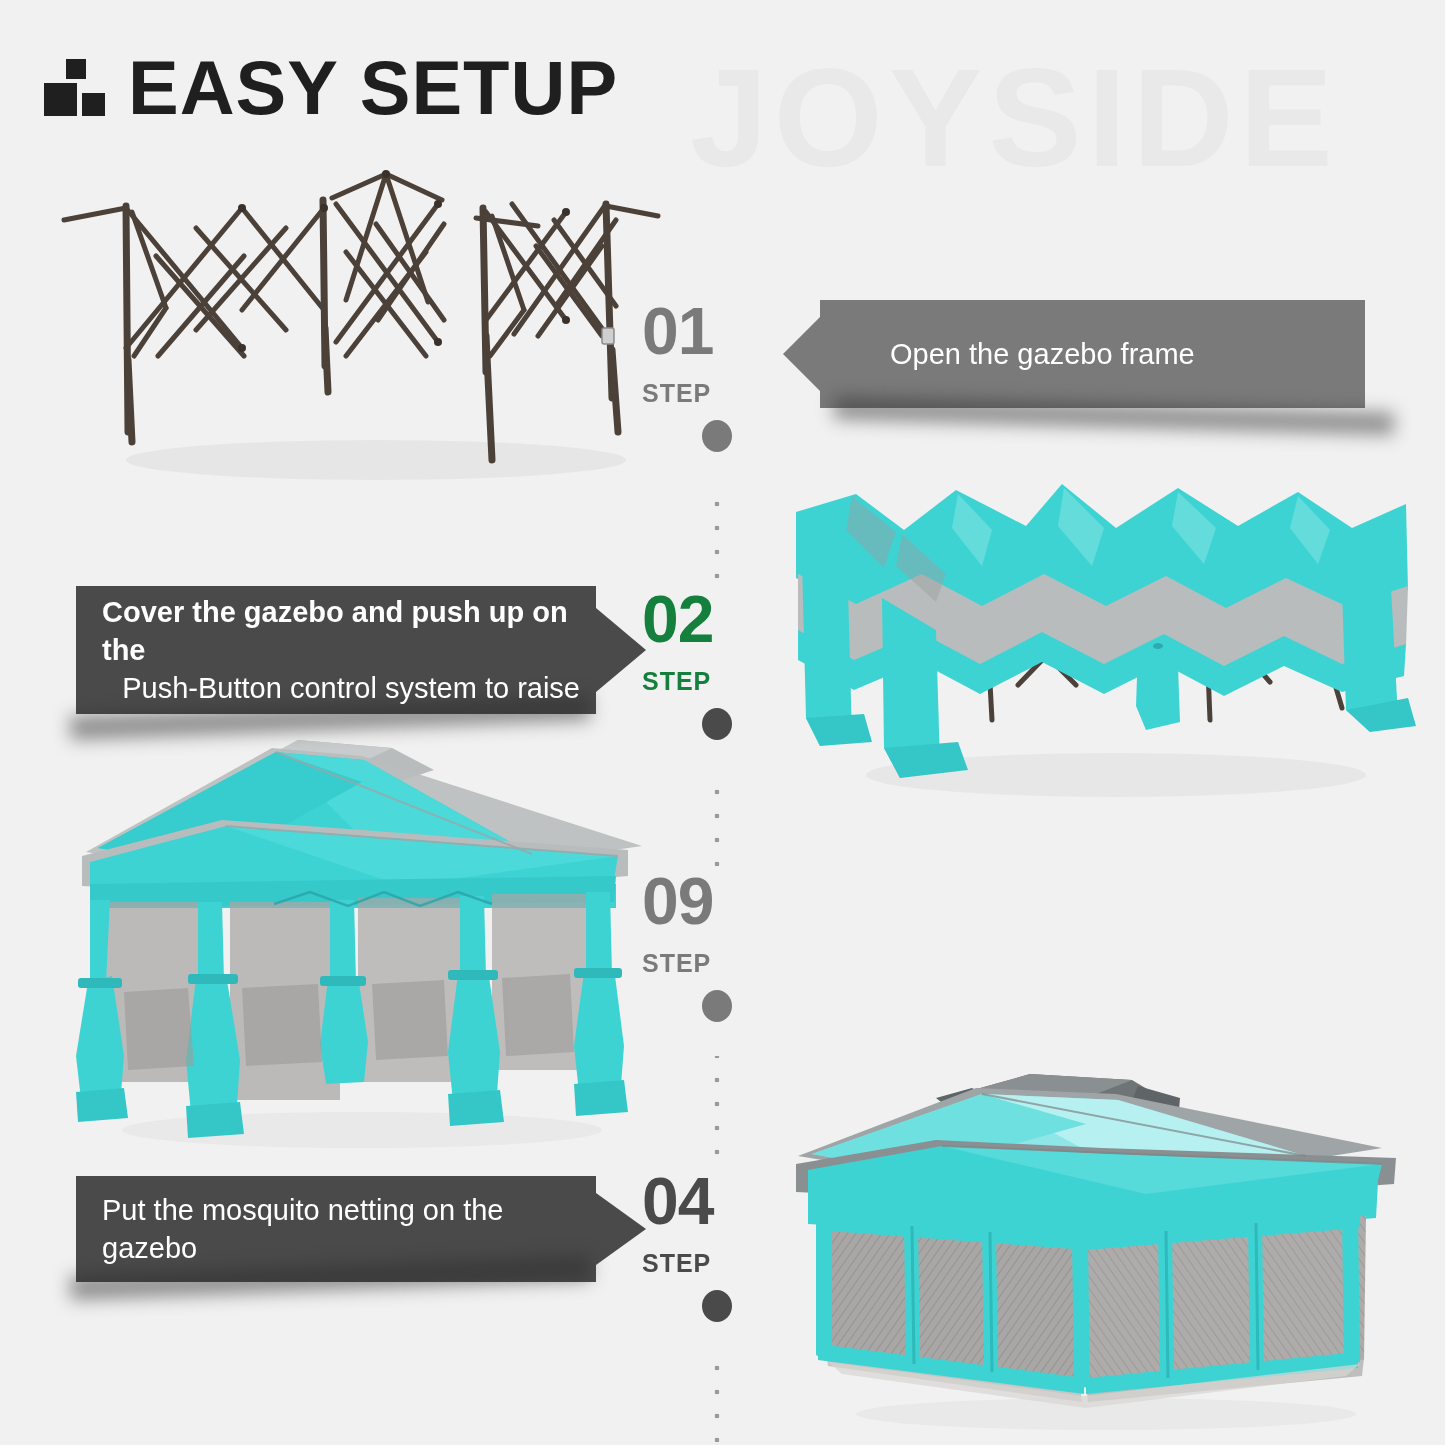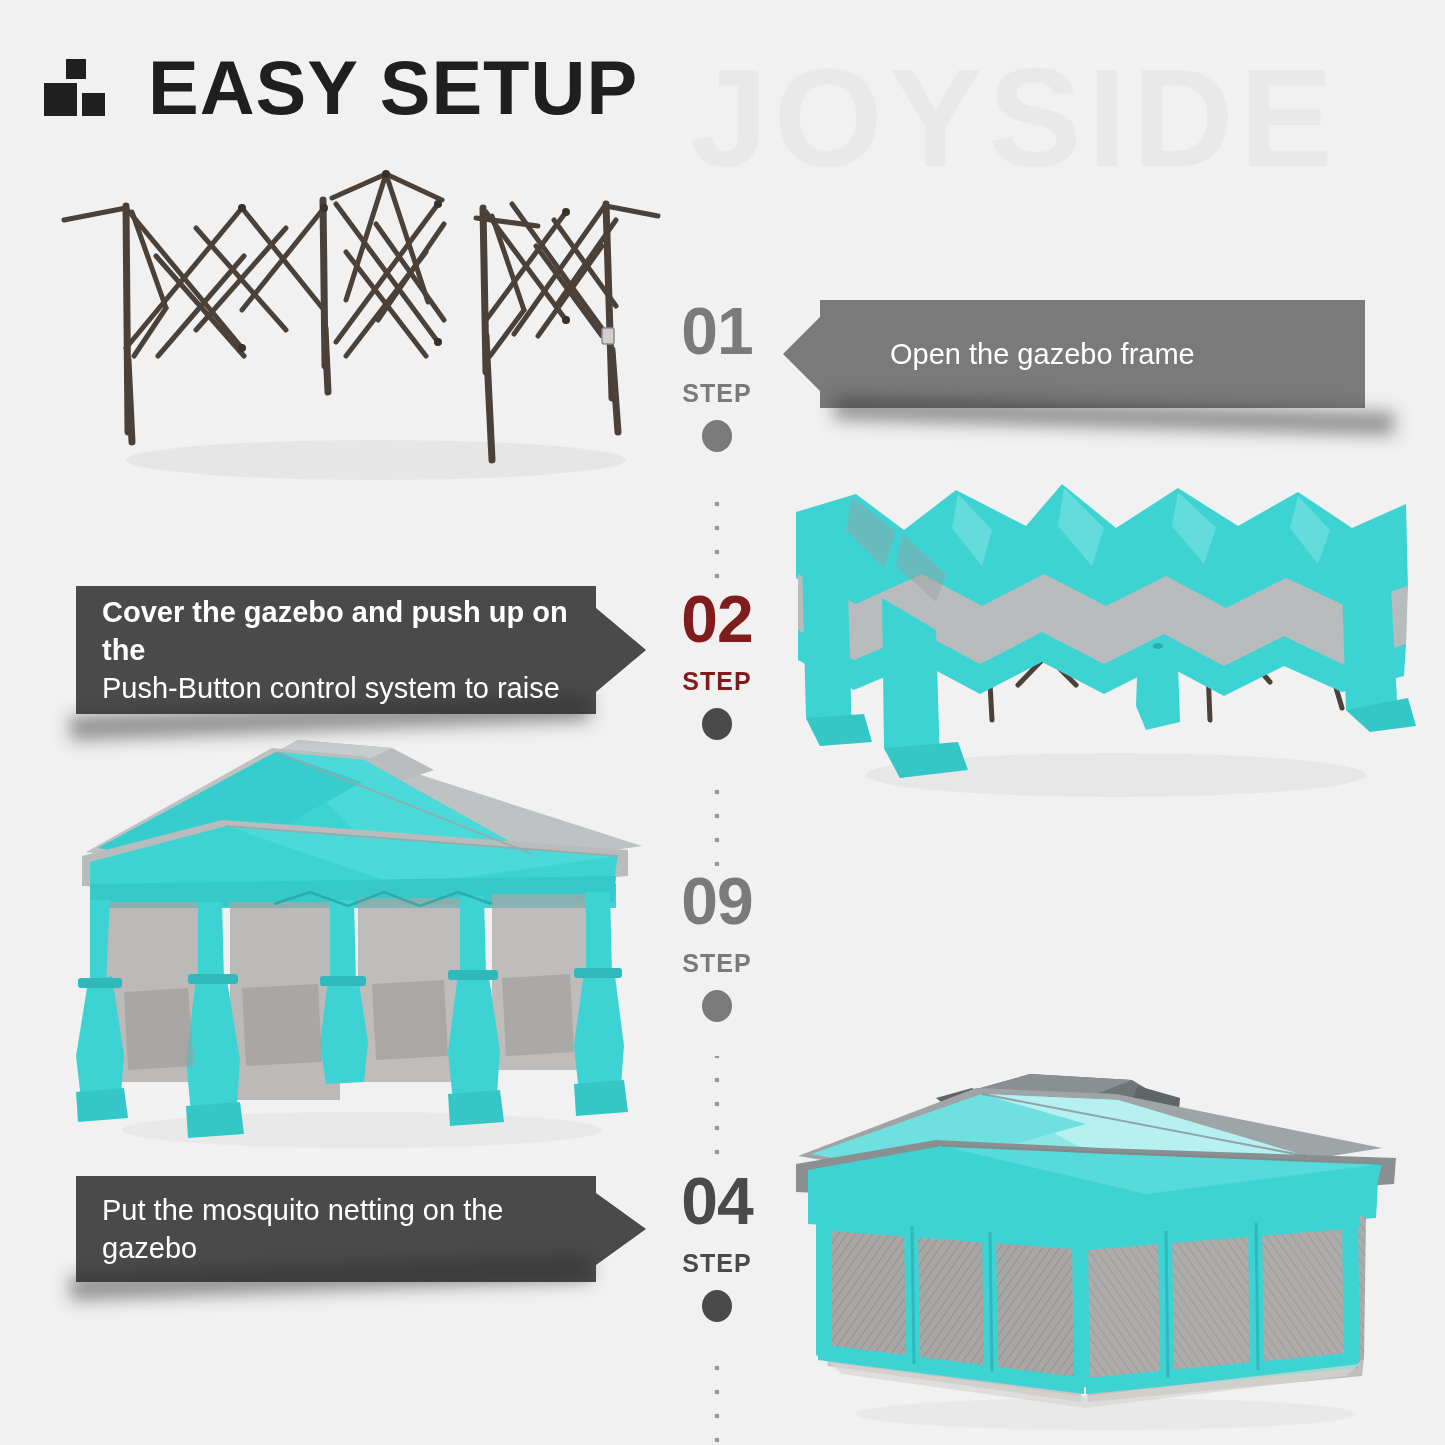--- a/index.html
+++ b/index.html
@@ -57,40 +57,38 @@
   }
   .logo-mark .sq-small  { left: 22px;  top: 2px;  width: 20px; height: 20px; }
   .logo-mark .sq-large  { left: 0px;   top: 26px; width: 33px; height: 33px; }
   .logo-mark .sq-medium { left: 38px;  top: 36px; width: 23px; height: 23px; }
   .title-text {
     font-size: 76px;
     font-weight: 700;
     color: #1f1f1f;
     letter-spacing: 1px;
     line-height: 1;
-    margin-left: 20px;
   }
 
   
   .spine {
     position: absolute;
     left: 713px;
     top: 300px;
     width: 8px;
     height: 1145px;
     background-image: radial-gradient(circle, #9a9a9a 2.2px, rgba(0,0,0,0) 2.6px);
     background-size: 8px 24px;
     background-repeat: repeat-y;
   }
 
   
   .step-marker {
     position: absolute;
     width: 150px;
-    text-align: center;
     z-index: 4;
   }
   .step-marker .num {
     font-size: 66px;
     font-weight: 700;
     line-height: 0.95;
     letter-spacing: -1px;
   }
   .step-marker .lbl {
     font-size: 25px;
@@ -268,32 +266,32 @@
         <circle cx="520" cy="52" r="4"></circle>
           <circle cx="196" cy="188" r="4"></circle>
         <circle cx="392" cy="182" r="4"></circle>
           <circle cx="520" cy="160" r="4"></circle>
       </g>
       <rect x="556" y="168" width="12" height="16" rx="2" fill="#cfcfcf" stroke="#8a8a8a" stroke-width="1.5"></rect>
     </svg>
   </div>
 
   <div class="marker-bg" style="left:642px; top:584px;"></div>
-  <div class="step-marker" style="left:642px; top:588px; color:#7f1d1d;">
+  <div class="step-marker" style="left:642px; top:588px; color:#15803d;">
     <div class="num">02</div>
     <div class="lbl">STEP</div>
     <div class="dot" style="background:#4a4a4a;"></div>
   </div>
 
   <div class="banner point-right" style="left:76px; top:586px; width:520px; height:128px;">
     <div class="banner-body" style="background:#4a4a4a; padding:0 16px 0 26px;">
       <span class="notch" style="border-left:50px solid #4a4a4a;"></span>
       <span class="txt">
         <span style="display:block;font-weight:bold;">Cover the gazebo and push up on the</span>
-        <span style="display:block;">Push-Button control system to raise</span>
+        <span style="display:block;text-align:right;">Push-Button control system to raise</span>
       </span>
     </div>
     <div class="shadow-strip" style="left:-6px; top:120px; width:520px; height:24px; transform:rotate(-2.2deg);"></div>
   </div>
 
   <div class="photo" style="left:786px; top:470px; width:640px; height:340px;">
     <svg width="640" height="340" viewBox="0 0 640 340">
       <ellipse cx="330" cy="305" rx="250" ry="22" fill="#e6e6e6" opacity="0.9"></ellipse>
 
       <g stroke="#4b4139" stroke-width="5" fill="none" stroke-linecap="round">

